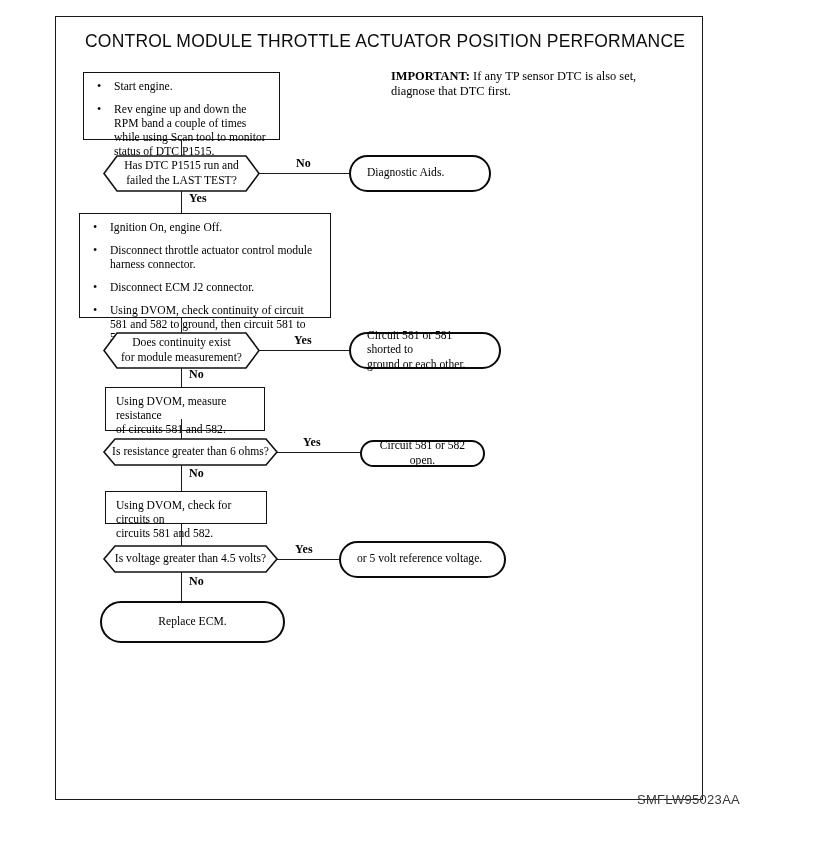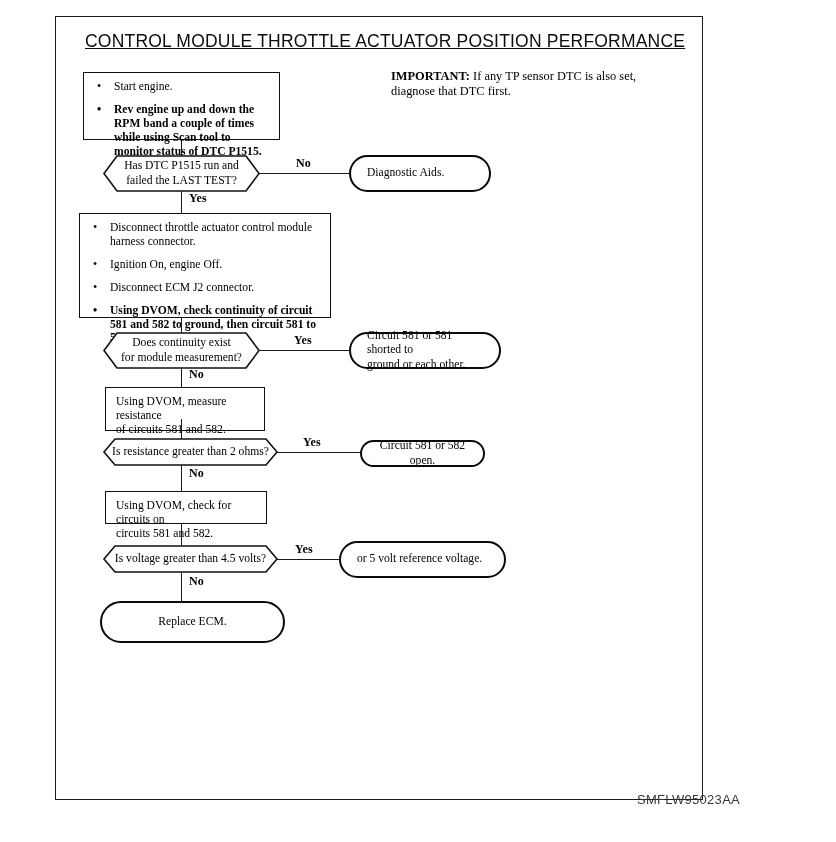--- a/index.html
+++ b/index.html
@@ -31,21 +31,20 @@
   
   #chart-title {
     position: absolute;
     left: 85px;
     top: 31px;
     font-family: "Liberation Sans", sans-serif;
     font-size: 17.5px;
     letter-spacing: 0.2px;
     color: #0d0d0d;
     white-space: nowrap;
-    text-decoration: underline;
   }
 
   
   #important-note {
     position: absolute;
     left: 391px;
     top: 69px;
     width: 250px;
     font-size: 12.4px;
     line-height: 1.22;
@@ -73,21 +72,21 @@
   ul.bullets {
     list-style: none;
     margin: 0;
     padding: 0;
   }
   ul.bullets > li {
     position: relative;
     padding-left: 20px;
     margin: 0 0 9px 0;
   }
-  ul.bullets > li:last-child { margin-bottom: 0; font-weight: bold; }
+  ul.bullets > li:last-child { margin-bottom: 0; }
   ul.bullets > li::before {
     content: "\2022";
     position: absolute;
     left: 3px;
     top: -1px;
     font-size: 12px;
   }
 
   
   .pill {
@@ -197,22 +196,22 @@
   <div>
     <div>Diagnostic Aids.</div>
   </div>
 </div>
 
 <div class="conn-v" style="left:181px; top:191px; height:22px;"></div>
 <div class="branch-label" style="left:189px; top:191px;">Yes</div>
 
 <div class="node proc" style="left:79px; top:213px; width:252px; height:105px;">
   <ul class="bullets">
+    <li>Ignition On, engine Off.</li>
     <li>Disconnect throttle actuator control module harness connector.</li>
-    <li>Ignition On, engine Off.</li>
     <li>Disconnect ECM J2 connector.</li>
     <li>Using DVOM, check continuity of circuit 581 and 582 to ground, then circuit 581 to 582.</li>
   </ul>
 </div>
 
 <div class="conn-v" style="left:181px; top:318px; height:15px;"></div>
 
 <div class="decision" style="left:104px; top:333px; width:155px; height:35px;">
   <svg width="155" height="35" viewBox="0 0 155 35">
     <polygon points="13,0 142,0 155,17.5 142,35 13,35 0,17.5" fill="#ffffff" stroke="#111111" stroke-width="1.6"></polygon>
@@ -241,21 +240,21 @@
   <div>of circuits 581 and 582.</div>
 </div>
 
 <div class="conn-v" style="left:181px; top:419px; height:20px;"></div>
 
 <div class="decision" style="left:104px; top:439px; width:173px; height:26px;">
   <svg width="173" height="26" viewBox="0 0 173 26">
     <polygon points="11,0 162,0 173,13 162,26 11,26 0,13" fill="#ffffff" stroke="#111111" stroke-width="1.6"></polygon>
   </svg>
   <div class="dlabel">
-    <span>Is resistance greater than 2 ohms?</span>
+    <span>Is resistance greater than 6 ohms?</span>
   </div>
 </div>
 
 <div class="conn-h" style="left:277px; top:452px; width:83px;"></div>
 <div class="branch-label" style="left:303px; top:435px;">Yes</div>
 
 <div class="node pill centered" style="left:360px; top:440px; width:125px; height:27px;">
   <span>Circuit 581 or 582 open.</span>
 </div>
 

